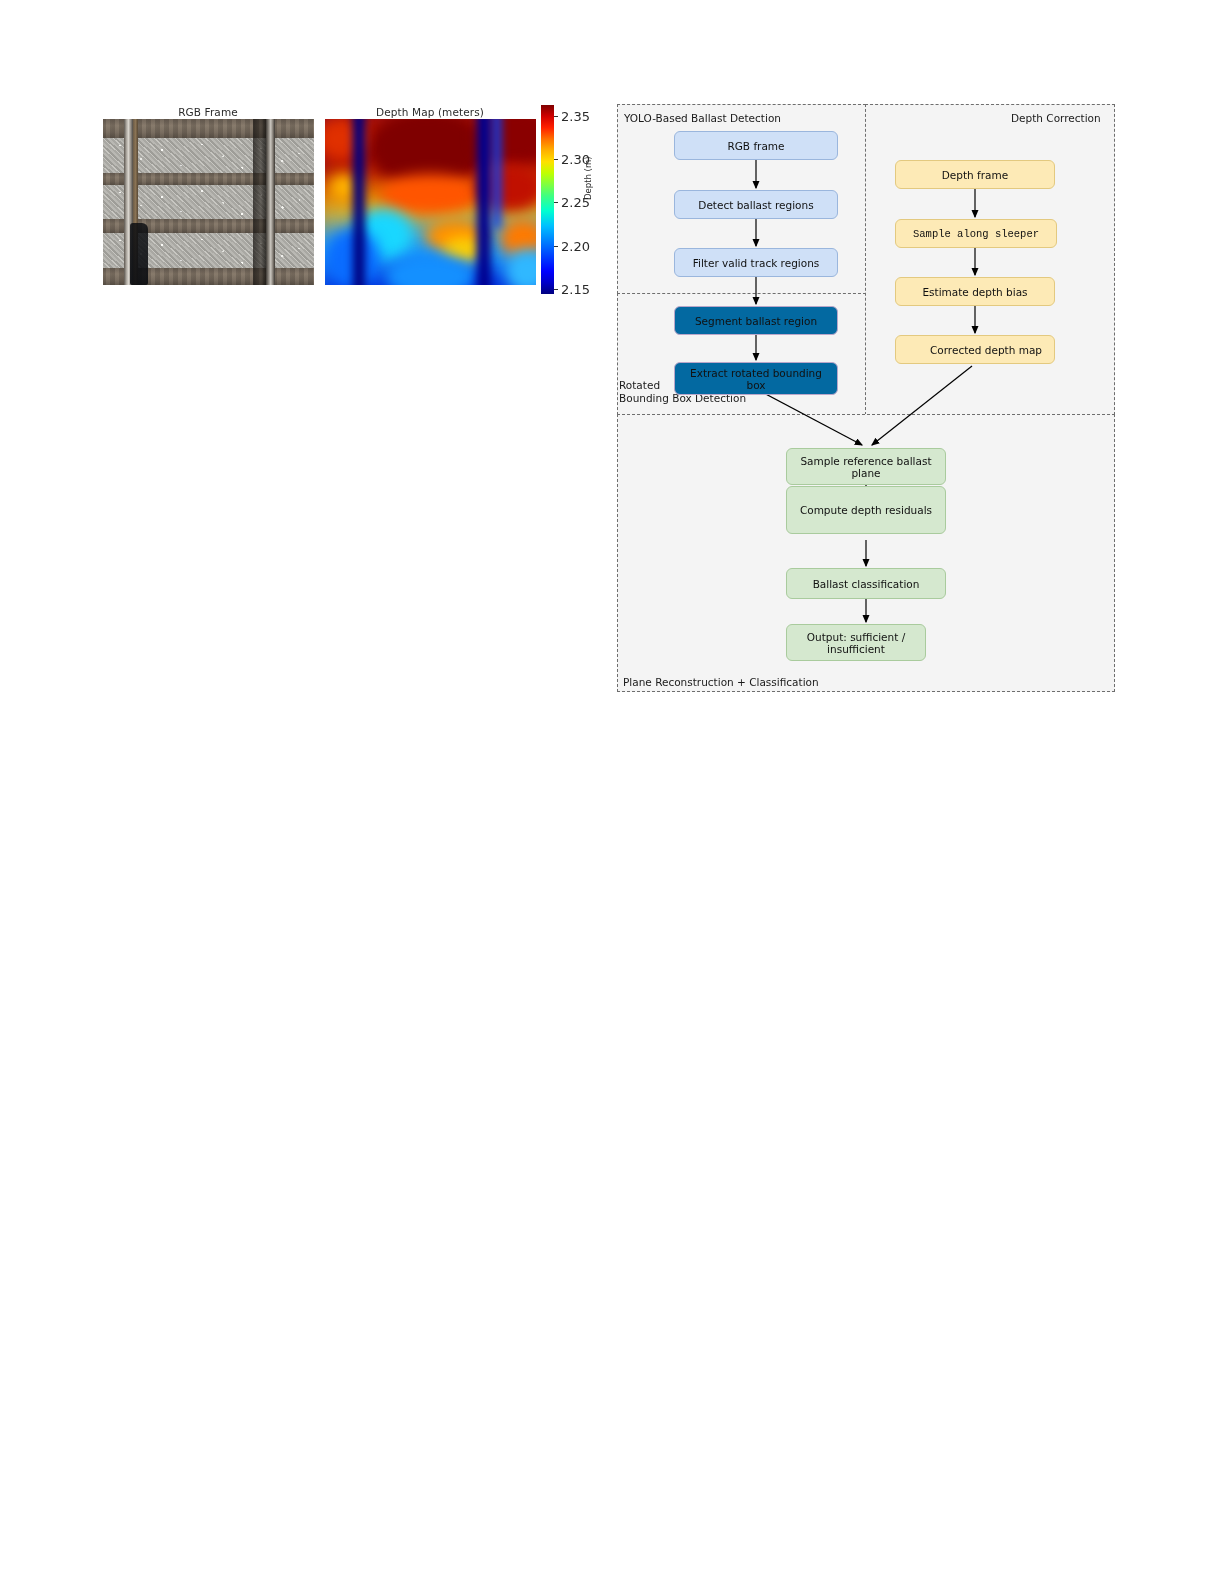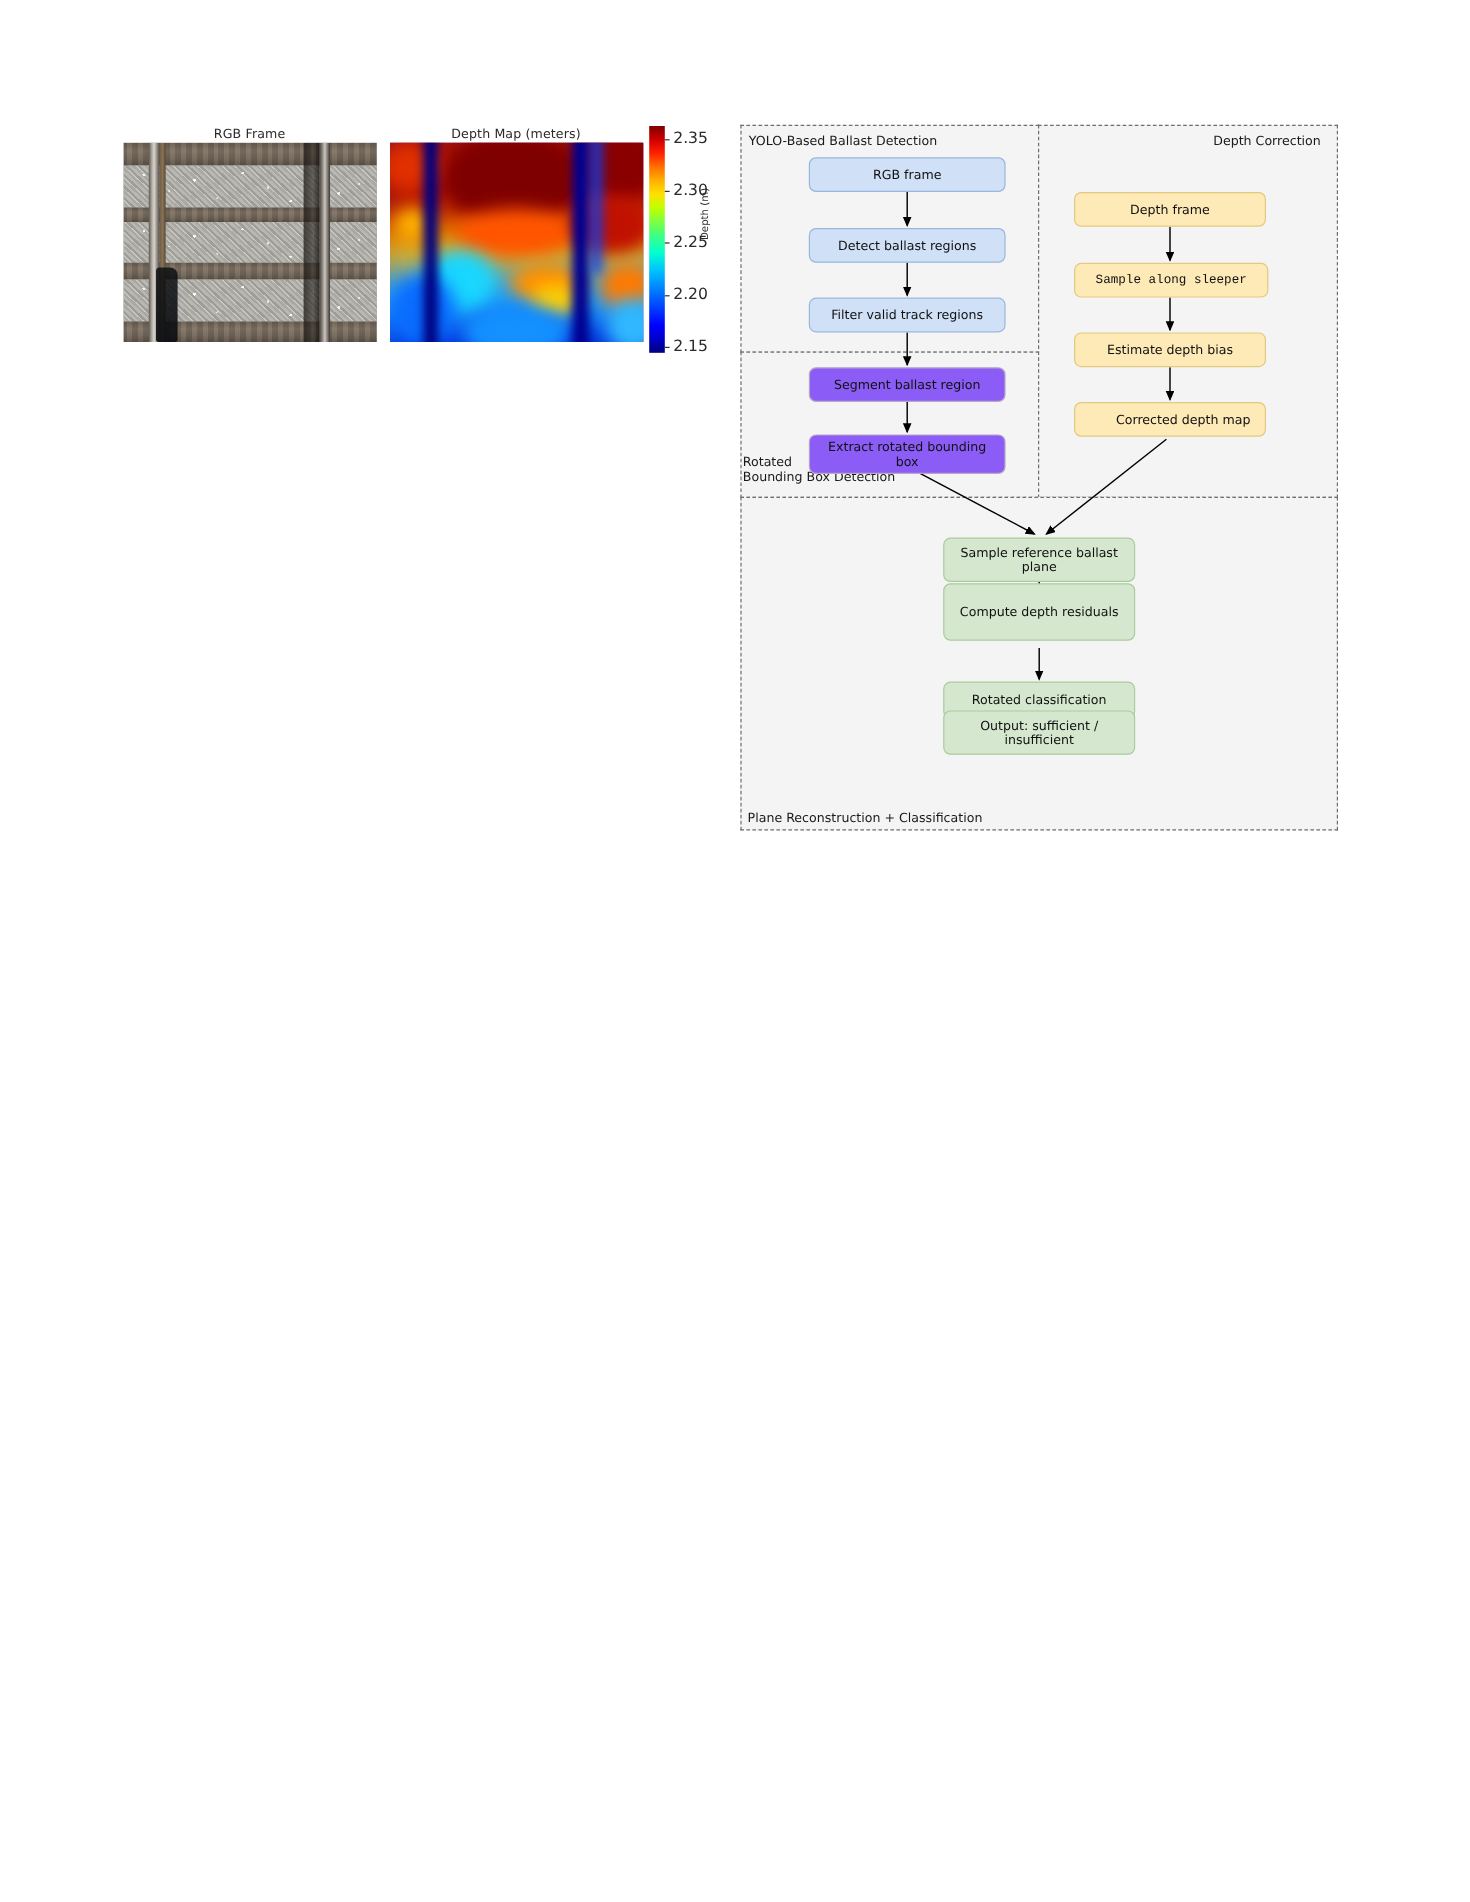--- a/index.html
+++ b/index.html
@@ -191,42 +191,42 @@
     color: #111;
     display: flex;
     align-items: center;
     justify-content: center;
     text-align: center;
     line-height: 12px;
     padding: 2px 4px;
     pointer-events: auto;
   }
   .node.blue   { background: #cfe0f7; border-color: #9ab6dd; }
-  .node.purple { background: #8b5cf6; border-color: #b9a6c9; }
+  .node.purple { background: #0369a1; border-color: #b9a6c9; }
   .node.yellow { background: #fdeab6; border-color: #e3c97f; }
   .node.green  { background: #d5e8cf; border-color: #a9cb9d; }
 
   
   #node-rgb-frame        { left: 674px; top: 131px; width: 164px; height: 29px; }
   #node-detect-ballast   { left: 674px; top: 190px; width: 164px; height: 29px; }
   #node-filter-valid     { left: 674px; top: 248px; width: 164px; height: 29px; }
   #node-segment-ballast  { left: 674px; top: 306px; width: 164px; height: 29px; }
   #node-extract-rotated  { left: 674px; top: 362px; width: 164px; height: 33px; }
 
   
   #node-depth-frame      { left: 895px; top: 160px; width: 160px; height: 29px; }
   #node-sample-sleeper   { left: 895px; top: 219px; width: 162px; height: 29px; font-family: Liberation Mono, monospace; }
   #node-estimate-bias    { left: 895px; top: 277px; width: 160px; height: 29px; }
   #node-corrected-depth  { left: 895px; top: 335px; width: 160px; height: 29px; padding-left: 26px; }
 
   
   #node-build-plane      { left: 786px; top: 448px; width: 160px; height: 37px; }
   #node-compute-resid    { left: 786px; top: 486px; width: 160px; height: 48px; }
   #node-ballast-class    { left: 786px; top: 568px; width: 160px; height: 31px; }
-  #node-output           { left: 786px; top: 592px; width: 160px; height: 37px; }
+  #node-output           { left: 786px; top: 624px; width: 140px; height: 37px; }
 
   #arrows {
     position: absolute;
     left: 0; top: 0;
     width: 1225px; height: 1585px;
     pointer-events: none;
   }
 </style>
 </head>
 <body>
@@ -342,15 +342,15 @@
   <div class="node purple" id="node-segment-ballast">Segment ballast region</div>
   <div class="node purple" id="node-extract-rotated">Extract rotated bounding box</div>
 
   <div class="node yellow" id="node-depth-frame">Depth frame</div>
   <div class="node yellow" id="node-sample-sleeper">Sample along sleeper</div>
   <div class="node yellow" id="node-estimate-bias">Estimate depth bias</div>
   <div class="node yellow" id="node-corrected-depth">Corrected depth map</div>
 
   <div class="node green" id="node-build-plane">Sample reference ballast plane</div>
   <div class="node green" id="node-compute-resid">Compute depth residuals</div>
-  <div class="node green" id="node-ballast-class">Rotated classification</div>
+  <div class="node green" id="node-ballast-class">Ballast classification</div>
   <div class="node green" id="node-output">Output: sufficient / insufficient</div>
 </div>
 
 </body></html>

